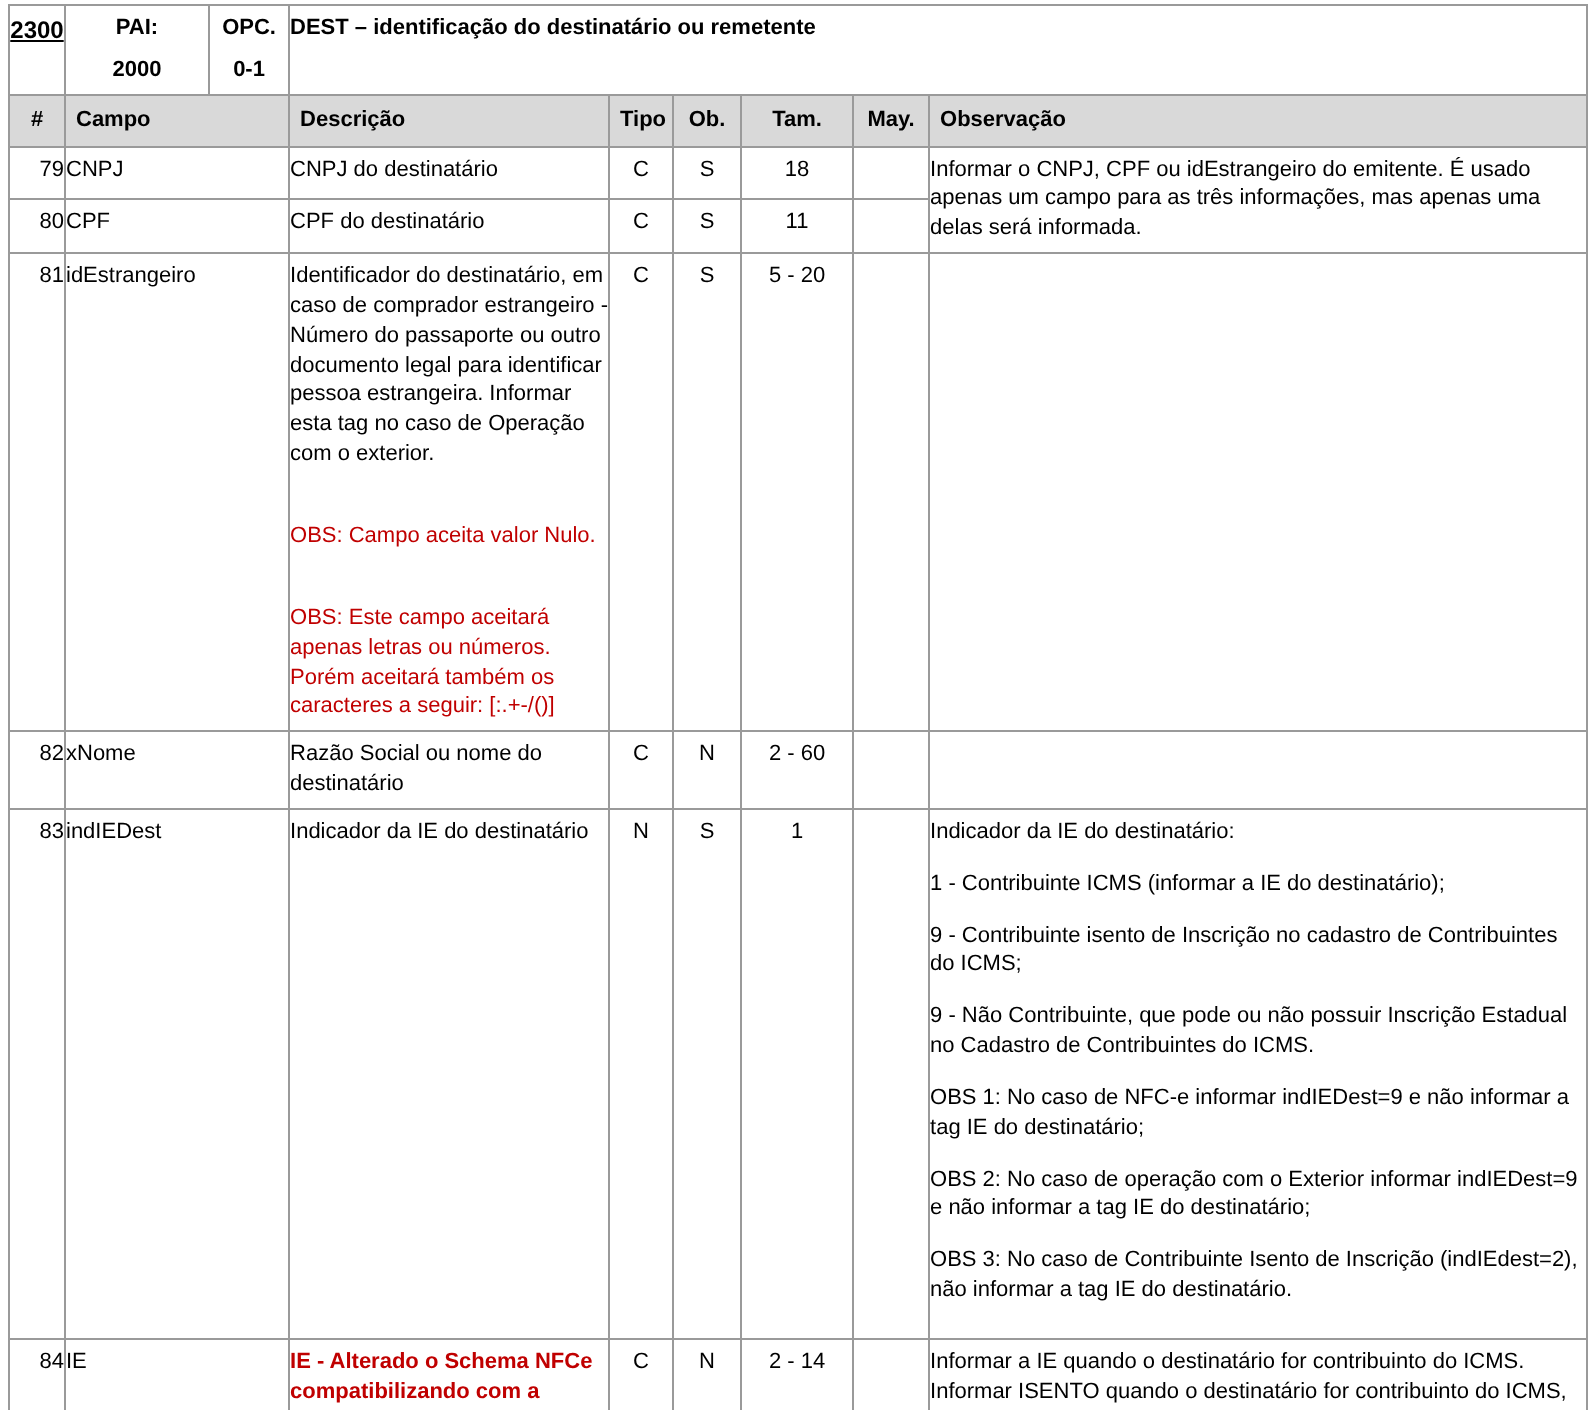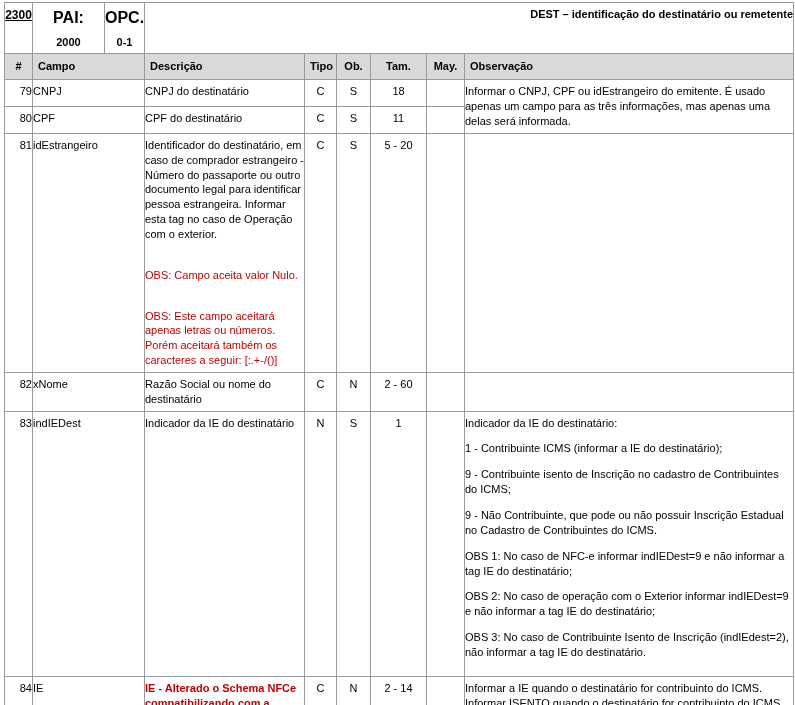--- a/index.html
+++ b/index.html
@@ -31,25 +31,24 @@
     padding: 4px 0;
     font-weight: normal;
     font-size: 11px;
     line-height: 1.35;
   }
 
   
   .hdr-cell {
     background: #ffffff;
     vertical-align: top;
-    text-align: right;
   }
   .hdr-label {
     font-weight: bold;
-    font-size: 16px;
+    font-size: 11px;
   }
   .hdr-value {
     font-weight: bold;
     font-size: 11px;
     padding-top: 6px;
   }
   .grp-id {
     font-weight: bold;
     text-decoration: underline;
     font-size: 12px;

